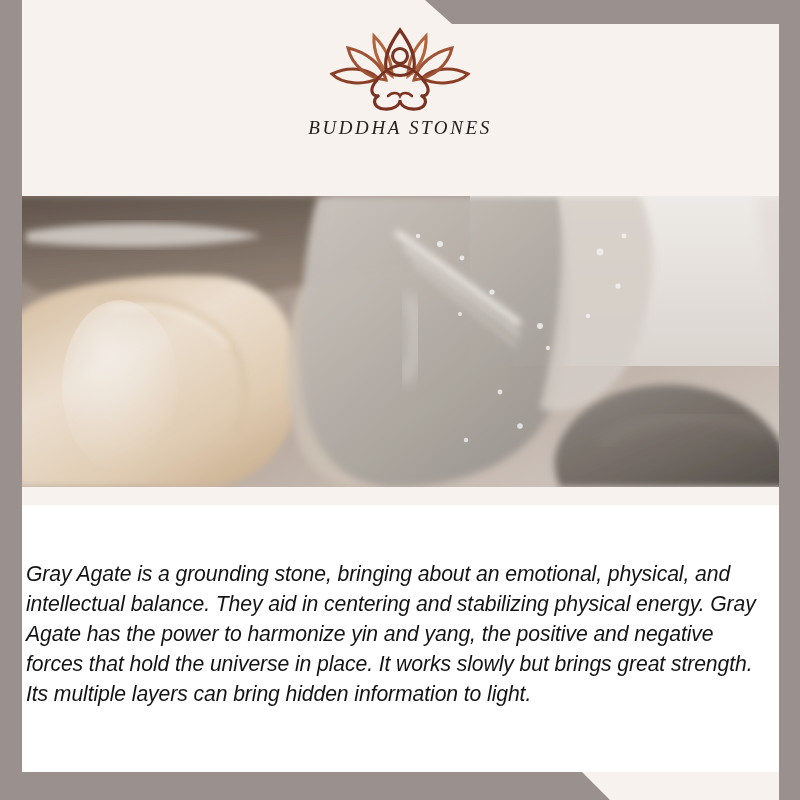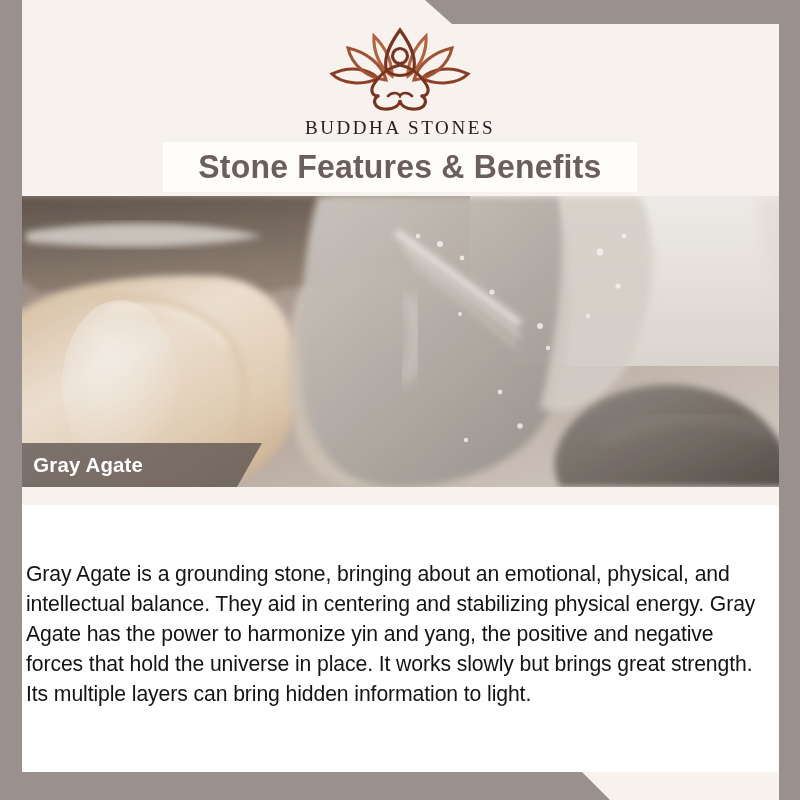--- a/index.html
+++ b/index.html
@@ -10,20 +10,21 @@
   body {
     font-family: "Liberation Sans", sans-serif;
   }
 
   #poster {
     position: relative;
     width: 800px;
     height: 800px;
     overflow: hidden;
     background: #f7f2ee;
+    font-style: italic;
   }
 
   
   .frame-left {
     position: absolute;
     left: 0; top: 0;
     width: 22px; height: 800px;
     background: #9a908d;
     z-index: 6;
   }
@@ -225,23 +226,20 @@
           <path d="M74 39 C 84 41, 94 48, 100 58 C 104 64, 102 70, 96 70" stroke="#7a3221"></path>
 
           <path d="M52 70 C 46 74, 48 82, 58 83 C 68 84, 74 79, 74 74 C 74 79, 80 84, 90 83 C 100 82, 102 74, 96 70" stroke="#7a3221"></path>
 
           <path d="M62 70 C 66 66, 72 66, 74 70 C 76 66, 82 66, 86 70" stroke="#7a3221" stroke-width="2.6"></path>
         </g>
       </svg>
       <div class="brand-name">BUDDHA STONES</div>
     </div>
 
-    <div class="title-plaque">
-      <div class="title-text">Stone Features &amp; Benefits</div>
-    </div>
   </div>
 
   <div class="photo">
     <svg width="800" height="291" viewBox="0 0 800 291">
       <defs>
         <linearGradient id="bgG" x1="0" y1="0" x2="1" y2="1">
           <stop offset="0%" stop-color="#8f8176"></stop>
           <stop offset="55%" stop-color="#b9aa9f"></stop>
           <stop offset="100%" stop-color="#d9d2cb"></stop>
         </linearGradient>
@@ -322,23 +320,20 @@
       </g>
 
       <path d="M560 291 C 540 250, 580 198, 648 190 C 716 182, 776 216, 790 270 C 796 292, 790 291, 790 291 Z" fill="url(#darkRight)" filter="url(#blurSoft)"></path>
       <path d="M600 248 C 650 216, 720 212, 770 238" fill="none" stroke="#c4bdb6" stroke-width="4" opacity="0.35" filter="url(#blurMid)"></path>
 
       <path d="M756 0 L800 0 L800 140 C 780 120, 760 60, 756 0 Z" fill="#e4ded8" opacity="0.65" filter="url(#blurMid)"></path>
 
       <rect width="800" height="291" fill="#a79c92" opacity="0.06"></rect>
     </svg>
 
-    <div class="stone-caption">
-      <span class="stone-caption-text">Gray Agate</span>
-    </div>
   </div>
 
   <div class="content">
     <div class="content-strip"></div>
 
 
     <div class="paragraph">Gray Agate is a grounding stone, bringing about an emotional, physical, and intellectual balance. They aid in centering and stabilizing physical energy. Gray Agate has the power to harmonize yin and yang, the positive and negative forces that hold the universe in place. It works slowly but brings great strength. Its multiple layers can bring hidden information to light.</div>
   </div>
 
   <div class="frame-left"></div>

